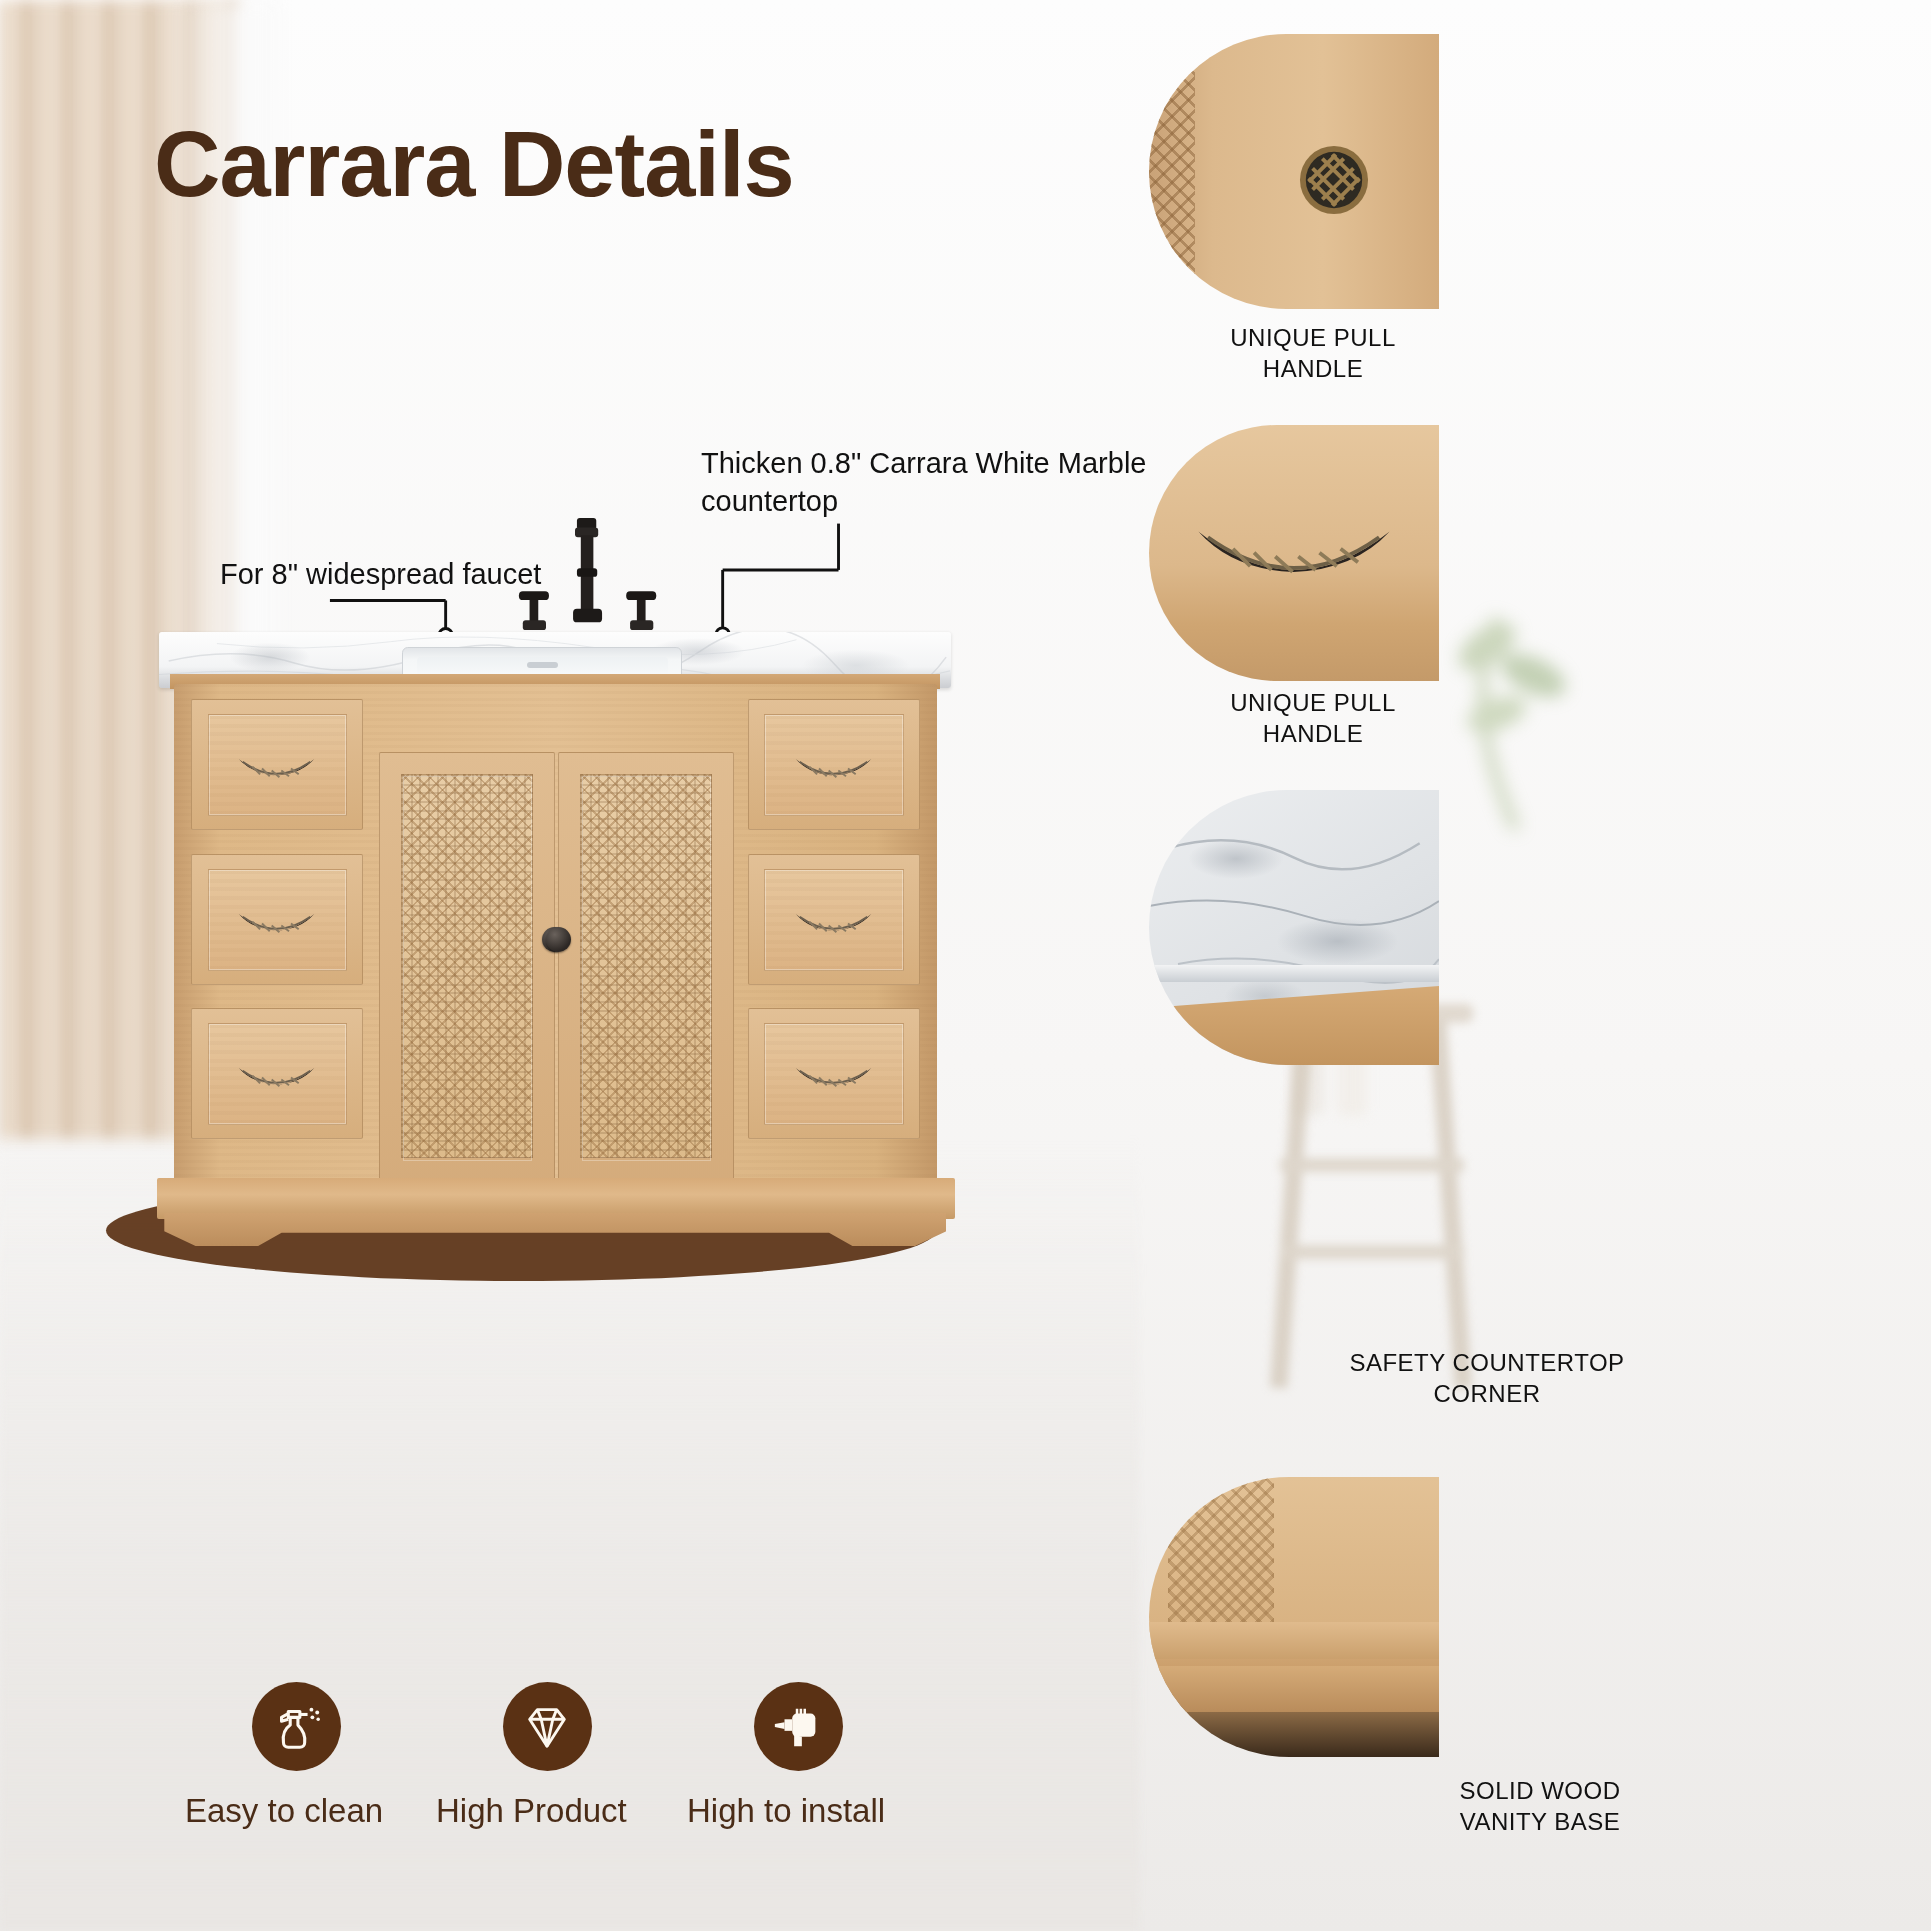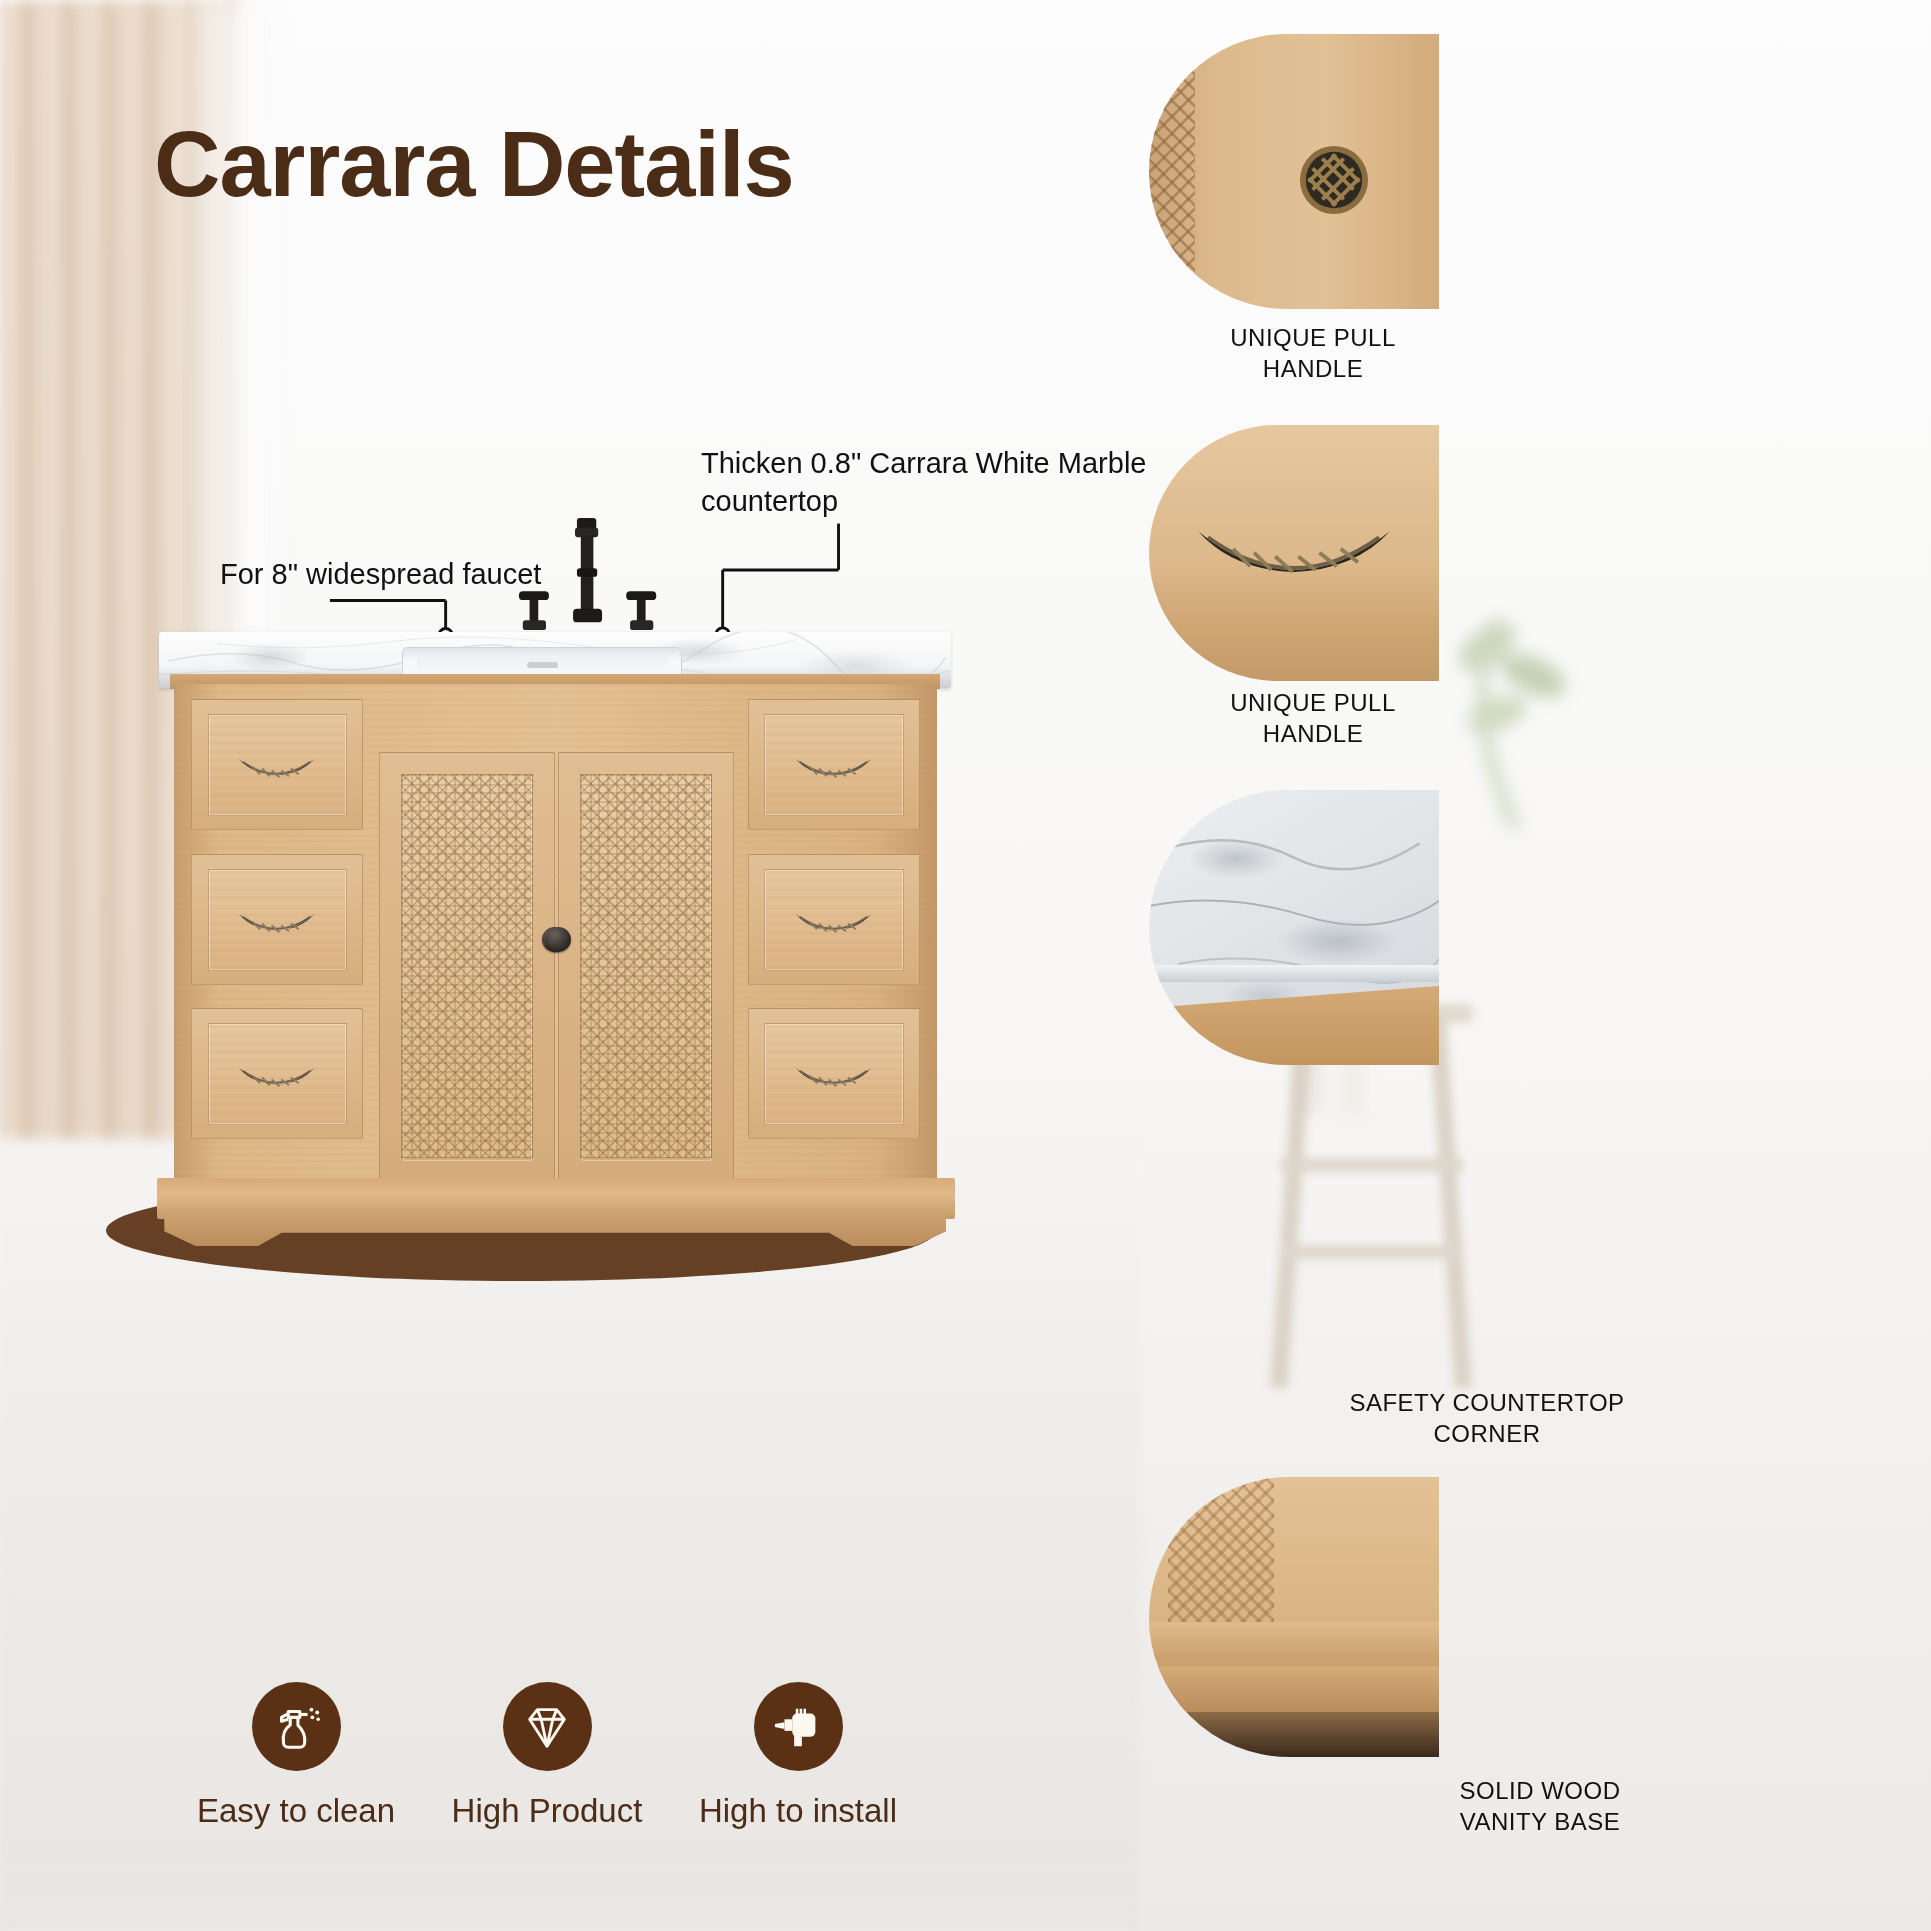--- a/index.html
+++ b/index.html
@@ -162,21 +162,21 @@
 
   
   .detail-img{ position:absolute; overflow:hidden; }
   .detail-label{
     position:absolute; width:100%; text-align:center;
     font-size:24px; color:#111; letter-spacing:0.5px; line-height:1.3;
     white-space:pre-line;
   }
 
   
-  .feature{ position:absolute; width:222px; text-align:center; }
+  .feature{ position:absolute; width:222px; text-align:left; }
   .feature-circle{
     width:89px; height:89px; border-radius:50%; margin:0 auto;
     display:flex; align-items:center; justify-content:center;
   }
   .feature-label{ margin-top:21px; font-size:33px; color:#4a2c17; }
 </style>
 </head>
 <body>
 
 <div id="bg">
@@ -377,21 +377,21 @@
     <path d="M0 120 Q80 105 160 130 T300 115" stroke="#aab1b8" stroke-width="2" fill="none"></path>
     <path d="M30 180 Q110 165 190 190 T300 175" stroke="#bcc2c8" stroke-width="2" fill="none"></path>
   </svg>
   <div style="position:absolute;left:0;bottom:0;width:290px;height:92px;
        background:linear-gradient(to bottom,#d8ad79,#c3955f);
        clip-path:polygon(0 38%,100% 14%,100% 100%,0 100%);"></div>
   <div style="position:absolute;left:0;bottom:83px;width:290px;height:17.4px;
        background:linear-gradient(to bottom,#f2f3f4,#c9ced3);
        clip-path:polygon(0 0,100% 0,100% 100%,0 100%);"></div>
 </div>
-<div class="detail-label" style="left:1101px; top:1347px; width:772px;margin-top:40px;">SAFETY COUNTERTOP
+<div class="detail-label" style="left:1101px; top:1347px; width:772px;">SAFETY COUNTERTOP
 CORNER</div>
 
 <div class="detail-img" style="left:1149px; top:1477px; width:290px; height:280px;
             border-radius:145px 0 0 145px;">
   <div style="position:absolute;inset:0;
        background:linear-gradient(to bottom,#e3c296 0%,#d9b383 52%,#c89a66 72%,#3a2a1b 100%);"></div>
   <div style="position:absolute;left:19.3px;top:0;width:106px;height:145px;
        background:repeating-linear-gradient(45deg,rgba(150,110,64,.38) 0 2.9px,transparent 2.9px 10.6px),
                   repeating-linear-gradient(-45deg,rgba(150,110,64,.38) 0 2.9px,transparent 2.9px 10.6px);"></div>
   <div style="position:absolute;left:0;top:145px;width:290px;height:37px;

